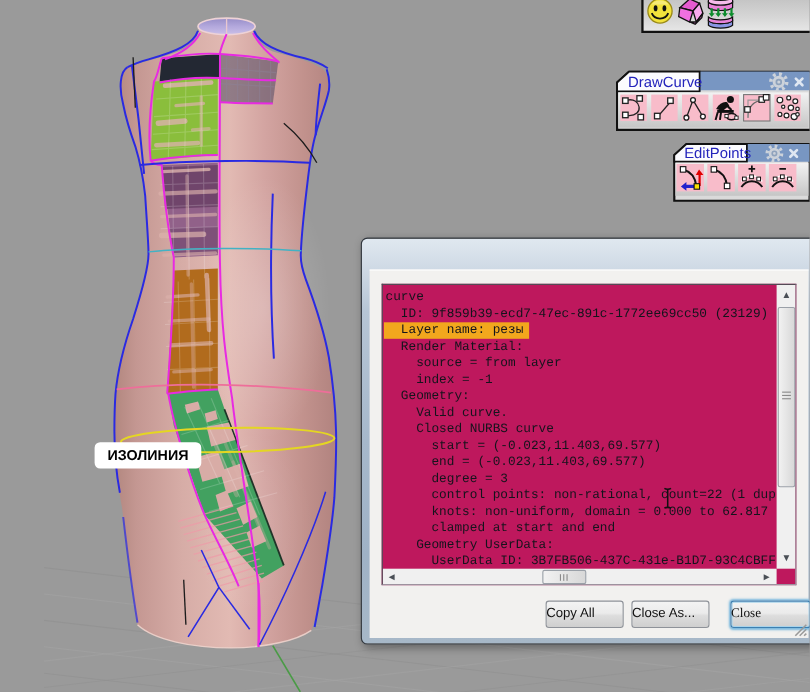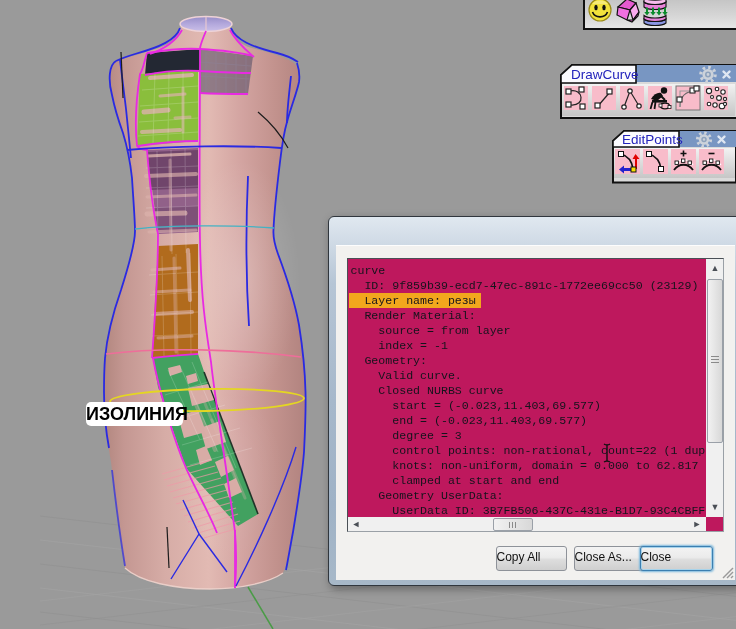--- a/index.html
+++ b/index.html
@@ -22,21 +22,21 @@
   #hl{position:absolute;left:1px;top:34px;width:132px;height:15px;background:#f2a71d;}
   
   .sb{position:absolute;background:#f0f0f0;}
   .sbthumb{position:absolute;background:linear-gradient(90deg,#f2f2f2,#d8d8d8);border:1px solid #9aa0a8;border-radius:2px;}
   .arrow{position:absolute;color:#4a4f56;font-size:9px;line-height:9px;}
   .btn{position:absolute;height:23px;background:linear-gradient(180deg,#f3f3f3 0%,#ebebeb 45%,#dddddd 55%,#cfcfcf 100%);
        border:1px solid #8e9299;border-radius:3px;font-size:12px;color:#111;text-align:left;line-height:21px;}
   #closebtn{border:1px solid #3c7fb1;box-shadow:0 0 0 1px #a8d3ea inset, 0 0 2px 1px #7ab8dd;}
   
   #izol{left:46px;top:402px;width:97px;height:24px;background:#fff;border-radius:5px;
-        color:#000;font-weight:700;font-size:18px;text-align:center;line-height:24px;letter-spacing:0px;}
+        color:#000;font-weight:700;font-size:13px;text-align:center;line-height:24px;letter-spacing:0px;}
 </style>
 </head>
 <body>
 <div id="stage">
 <svg class="abs" style="left:0;top:0" width="736" height="629" viewBox="0 0 736 629">
   <defs>
     <linearGradient id="bodyg" x1="0" y1="0" x2="1" y2="0">
       <stop offset="0" stop-color="#b2877f"></stop>
       <stop offset="0.10" stop-color="#c49792"></stop>
       <stop offset="0.30" stop-color="#d6aca6"></stop>
@@ -445,21 +445,21 @@
         <div class="sbthumb" style="left:145px;top:1px;width:38px;height:11px;">
           <div style="position:absolute;top:3px;left:15px;width:1px;height:6px;background:#8a8a8a"></div>
           <div style="position:absolute;top:3px;left:18px;width:1px;height:6px;background:#8a8a8a"></div>
           <div style="position:absolute;top:3px;left:21px;width:1px;height:6px;background:#8a8a8a"></div>
         </div>
       </div>
     </div>
 
     <div class="btn" style="left:160px;top:300px;width:69px;">Copy All</div>
     <div class="btn" style="left:238px;top:300px;width:69px;">Close As...</div>
-    <div class="btn" id="closebtn" style="left:304px;top:300px;width:71px;">Close</div>
+    <div class="btn" id="closebtn" style="left:328px;top:300px;width:71px;font-family:Liberation Serif, serif;">Close</div>
 
     <svg class="abs" style="right:1px;bottom:1px" width="13" height="13" viewBox="0 0 13 13">
       <g stroke="#9a9a9a" stroke-width="1.4">
             <line x1="12" y1="2" x2="2" y2="12"></line>
             <line x1="12" y1="6" x2="6" y2="12"></line>
             <line x1="12" y1="10" x2="10" y2="12"></line>
           </g>
     </svg>
   </div>
 </div>

